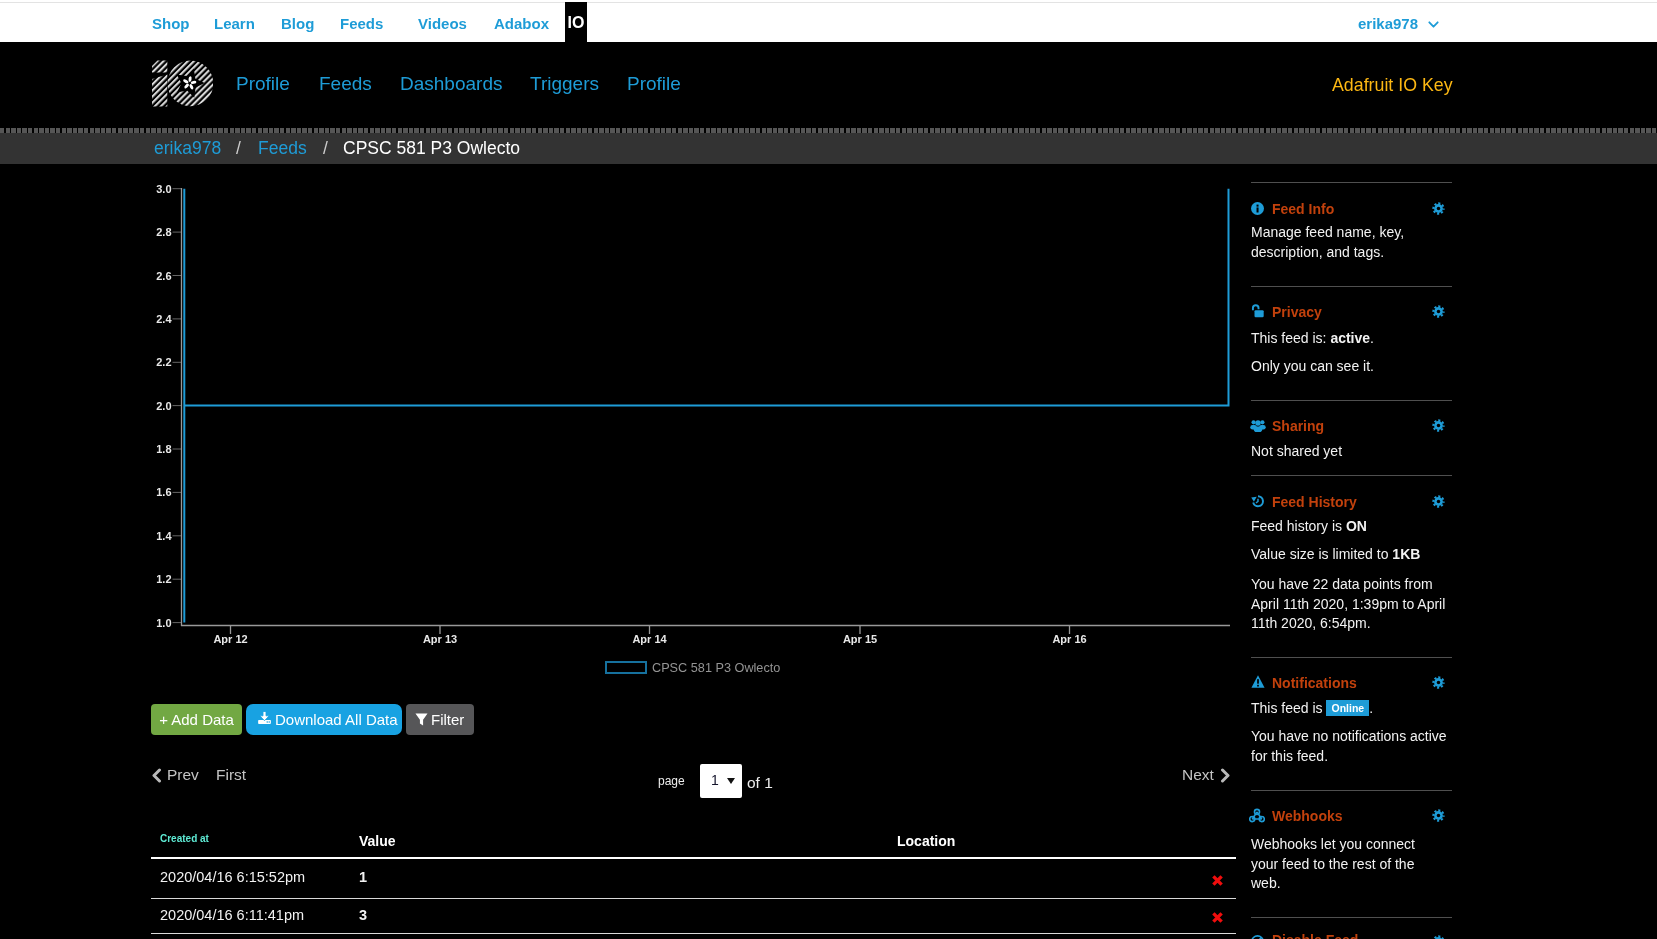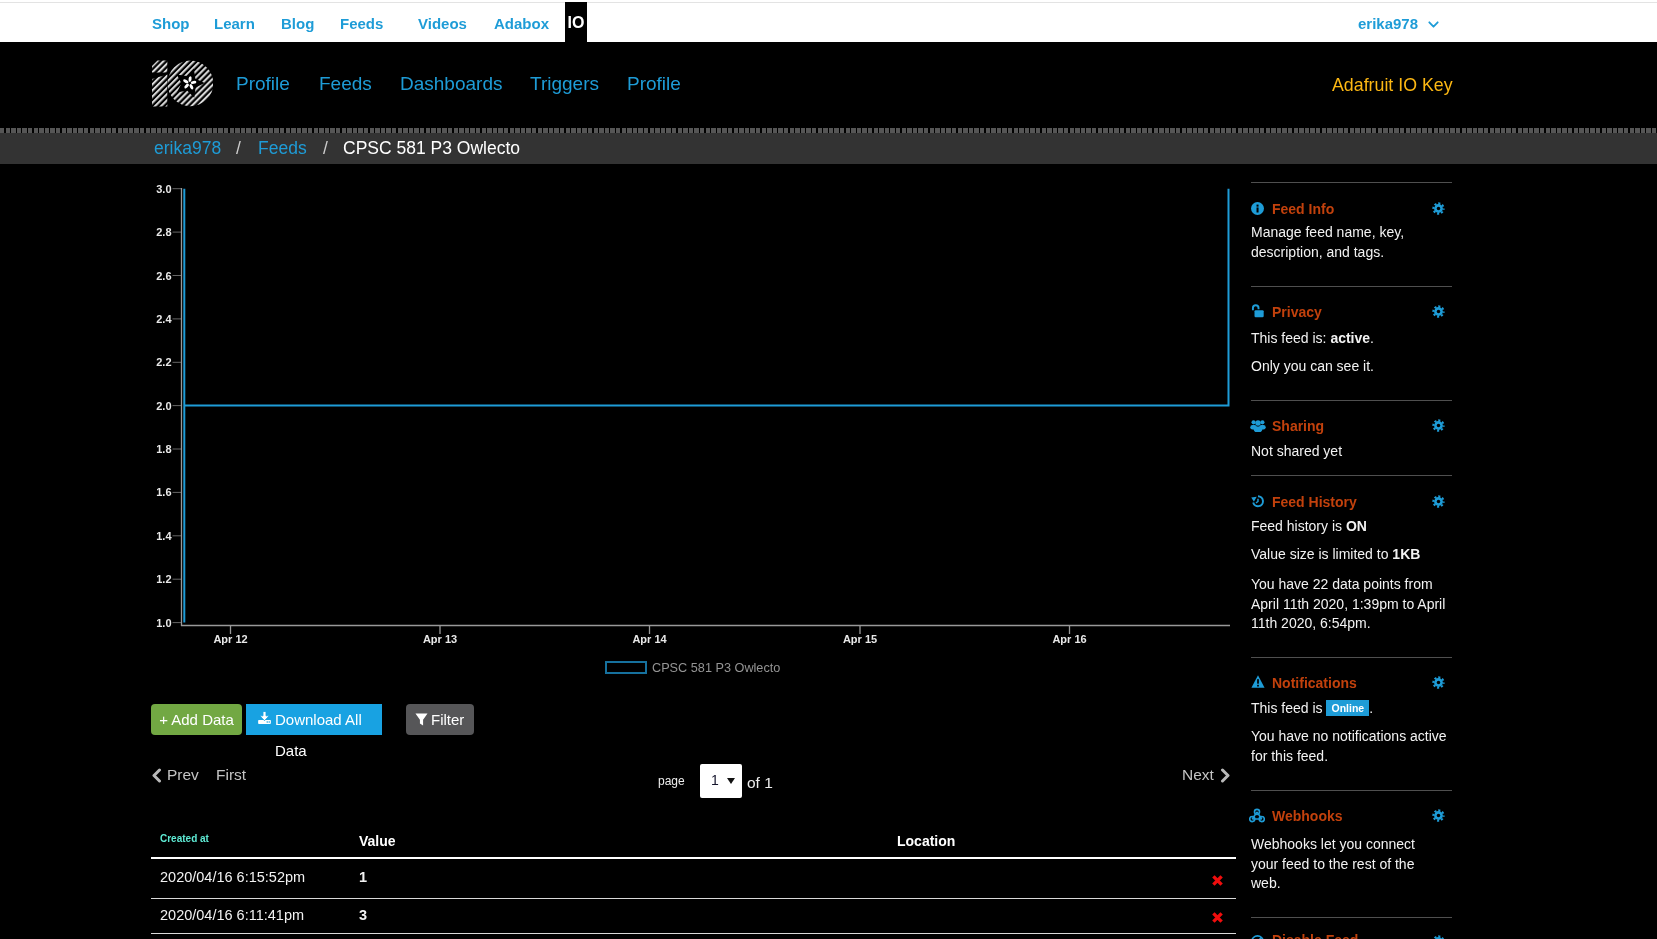--- a/index.html
+++ b/index.html
@@ -100,21 +100,21 @@
     <text x="710" y="468" fill="#e8e8e8" font-size="11" font-weight="bold" font-family="&quot;Liberation Sans&quot;,sans-serif" text-anchor="middle">Apr 15</text>
     <line x1="919.5" y1="451" x2="919.5" y2="459" stroke="#999" stroke-width="1.3"></line>
     <text x="919.5" y="468" fill="#e8e8e8" font-size="11" font-weight="bold" font-family="&quot;Liberation Sans&quot;,sans-serif" text-anchor="middle">Apr 16</text>
     <path d="M34.30000000000001,13.699999999999989 L34.30000000000001,447.6 M34.30000000000001,230.60000000000002 L1078.5,230.60000000000002 L1078.5,13.699999999999989" stroke="#1e9cd7" stroke-width="2" fill="none"></path>
   </svg>
 
 <div class="abs" style="left:605px;top:661px;width:42px;height:13px;border:2px solid #16719e"></div>
 <div class="abs" style="left:652px;top:661px;font-size:12.7px;color:#949494">CPSC 581 P3 Owlecto</div>
 
 <div class="abs" style="left:151px;top:704px;width:91px;height:31px;background:#72a843;border-radius:4px;color:#fff;font-size:15px;text-align:center;line-height:31px">+ Add Data</div>
-<div class="abs" style="left:246px;top:704px;width:136px;height:31px;background:#18a2e2;border-radius:0;color:#fff;font-size:15px;line-height:31px">
+<div class="abs" style="left:246px;top:704px;width:156px;height:31px;background:#18a2e2;border-radius:7px;color:#fff;font-size:15px;line-height:31px">
   <svg class="abs" style="left:11px;top:6px" width="15" height="15" viewBox="0 0 16 16">
       <rect x="1.2" y="10.6" width="13.6" height="4.2" rx="0.9" fill="#fff"></rect>
       <path d="M6.4 1.6 h3.2 v4.6 h3.4 L8 11.4 3 6.2 h3.4 z" fill="#fff" stroke="#18a2e2" stroke-width="0.9"></path>
       <circle cx="10.9" cy="12.7" r="0.8" fill="#18a2e2"></circle>
       <circle cx="13" cy="12.7" r="0.8" fill="#18a2e2"></circle>
     </svg>
   <span class="abs" style="left:29px">Download All Data</span>
 </div>
 <div class="abs" style="left:406px;top:704px;width:68px;height:31px;background:#565658;border-radius:4px;color:#fff;font-size:15px;line-height:31px">
   <svg class="abs" style="left:9px;top:9px" width="13" height="13" viewBox="0 0 14 14">

